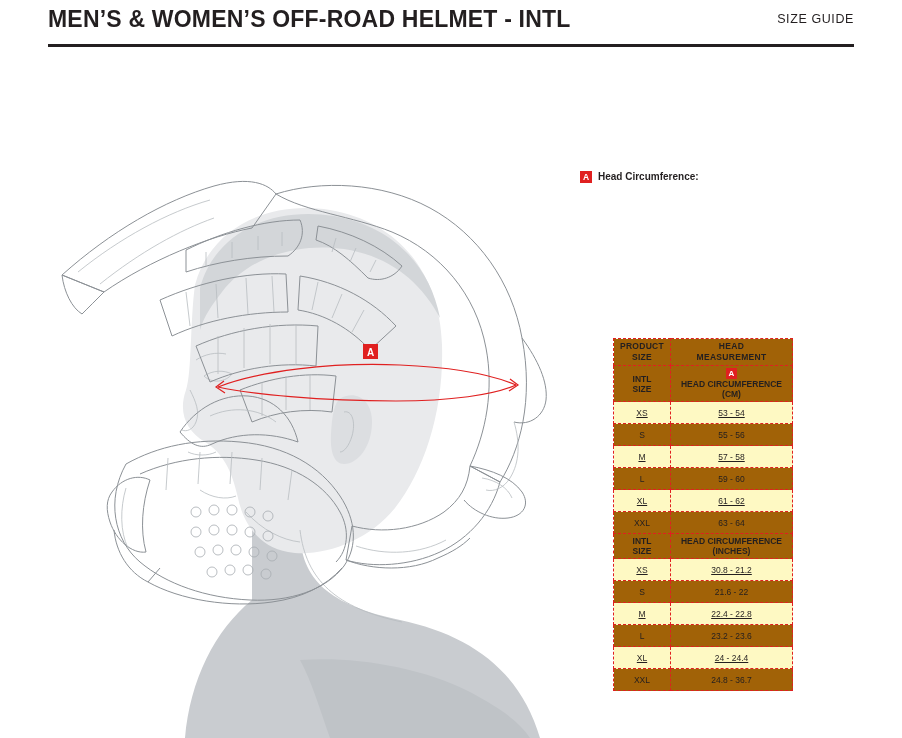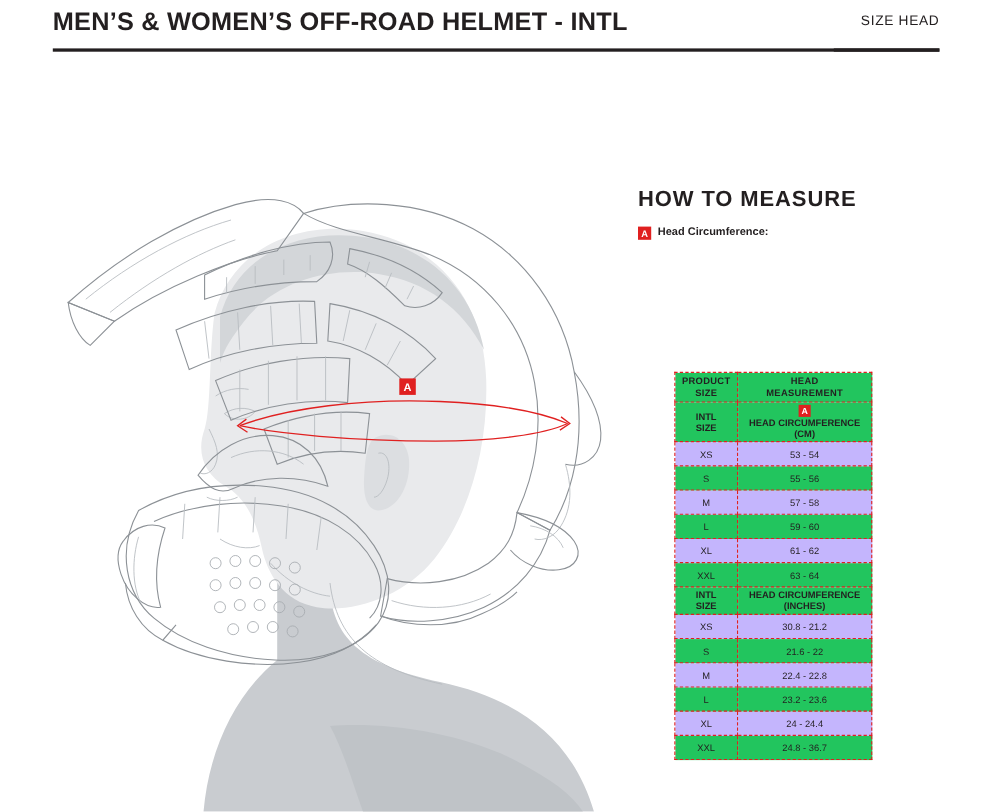--- a/index.html
+++ b/index.html
@@ -139,30 +139,30 @@
     vertical-align: bottom;
   }
 
   table.size-table td {
     border: 1px dashed #e02020;
     font-size: 8.5px;
     text-align: center;
     color: #231f20;
     height: 22px;
     padding: 2px 3px;
-    background: #22c55e;
+    background: #a16207;
   }
   td.sub {
     font-size: 8.5px;
     font-weight: bold;
     line-height: 10px;
     height: 30px;
     background: #ffffff;
   }
-  tr.shade td { background: #c4b5fd; }
+  tr.shade td { background: #fef9c3; text-decoration: underline; }
   .badge-inline {
     display: inline-block;
     width: 11px;
     height: 11px;
     background: #e02020;
     color: #fff;
     font-size: 8px;
     font-weight: bold;
     line-height: 11px;
     text-align: center;
@@ -177,21 +177,21 @@
   .shirt { fill: #c9ccd0; }
   .shirt2 { fill: #bfc3c7; }
   .measure-line { fill: none; stroke: #e02020; stroke-width: 1.2; }
 </style>
 </head>
 <body>
 
 <div class="header">
   <div class="header-title">MEN’S &amp; WOMEN’S OFF-ROAD HELMET - INTL</div>
   <div class="header-right">
-    <div class="size-guide">SIZE HEAD</div>
+    <div class="size-guide">SIZE GUIDE</div>
   </div>
 </div>
 <div class="header-rule"></div>
 <div class="size-guide-rule"></div>
 
 <div class="illustration">
   <svg width="580" height="678" viewBox="0 0 580 678" xmlns="http://www.w3.org/2000/svg">
 
     <g>
 
@@ -289,21 +289,20 @@
       <path class="measure-line" d="M218,327 C250,334 320,341 396,341 C450,341 494,335 516,325"></path>
       <path class="measure-line" d="M224,321 L216,327 L225,333"></path>
       <path class="measure-line" d="M510,319 L518,325 L509,331"></path>
       <rect x="363" y="284" width="15" height="15" fill="#e02020"></rect>
       <text x="370.5" y="295.5" font-family="Liberation Sans, sans-serif" font-size="10" font-weight="bold" fill="#ffffff" text-anchor="middle">A</text>
     </g>
   </svg>
 </div>
 
 <div class="right-col">
-  <h2 class="how-title">HOW TO MEASURE</h2>
   <div class="measure-row">
     <span class="badge">A</span>
     <div class="measure-text">
       <b>Head Circumference:</b><br>
     </div>
   </div>
 </div>
 
 <div class="table-wrap">
   <table class="size-table">

